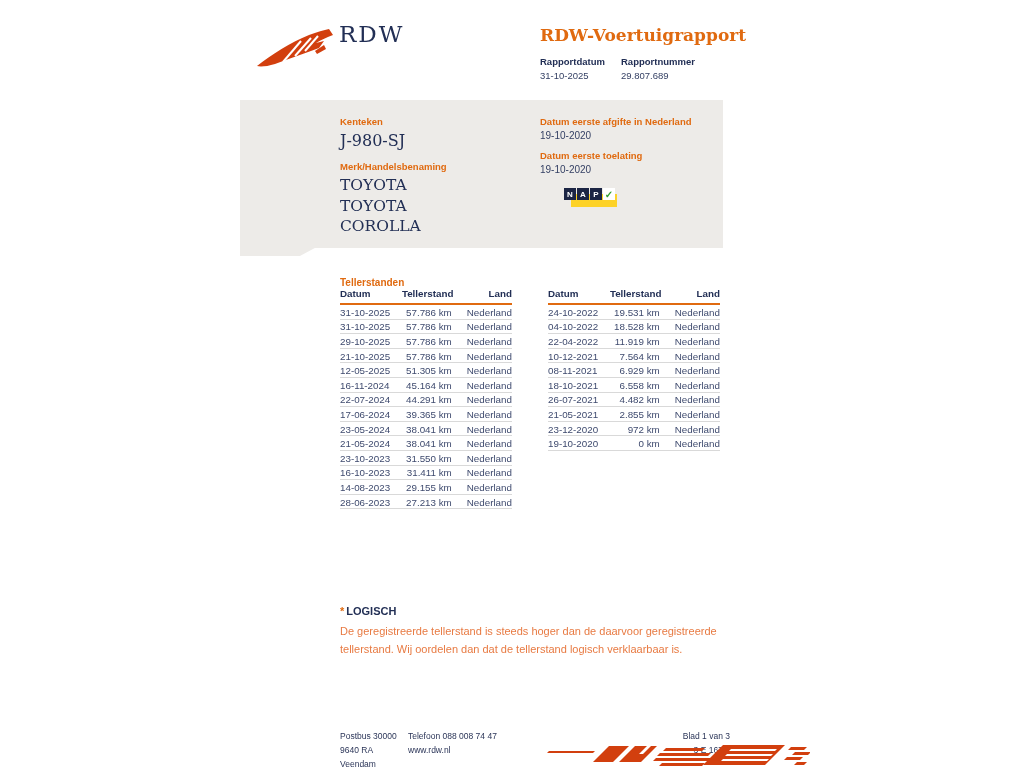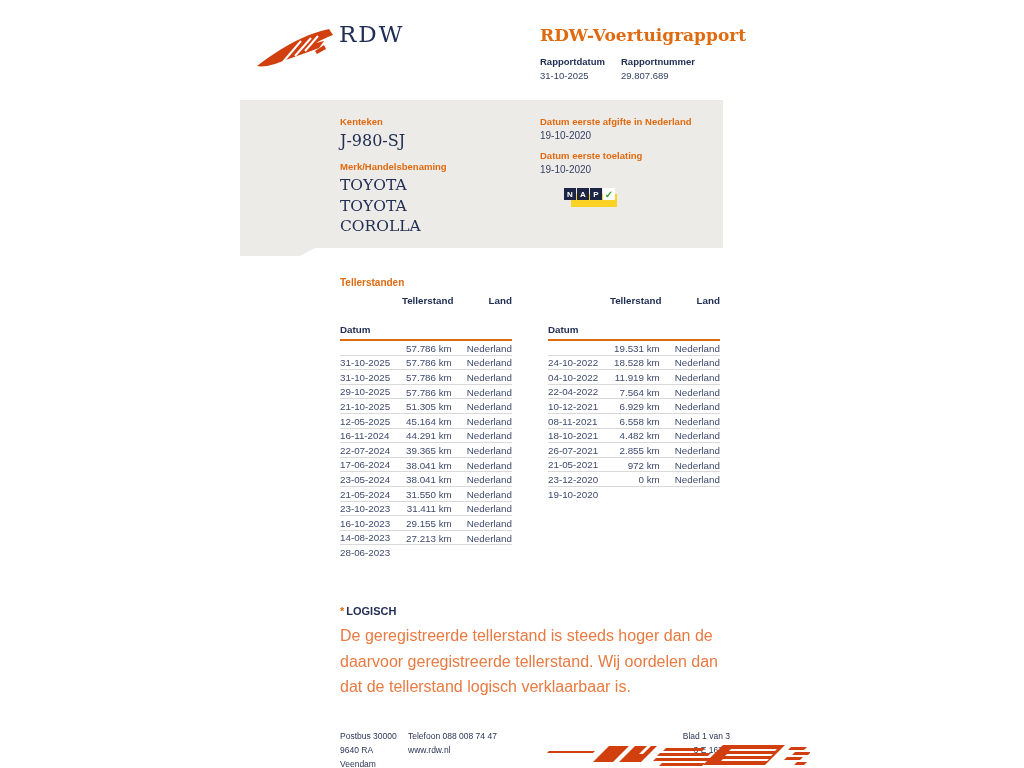--- a/index.html
+++ b/index.html
@@ -64,37 +64,37 @@
   .nap{position:relative;width:56px;height:26px;margin-left:24px;margin-top:2px;}
   .nap-yellow{position:absolute;left:7px;top:8px;width:46px;height:13px;background:var(--nap-yellow);}
   .nap-box{position:absolute;top:2px;width:12px;height:12px;background:#1c2544;color:#fff;
     font-weight:bold;font-size:8px;display:flex;align-items:center;justify-content:center;}
   .nap-n{left:0;} .nap-a{left:13px;} .nap-p{left:26px;}
   .nap-check{position:absolute;left:39px;top:2px;width:12px;height:12px;background:#fff;
     color:var(--check-green);font-size:10px;font-weight:bold;display:flex;align-items:center;justify-content:center;}
 
   
   .tables{position:absolute;left:340px;top:277px;}
-  .section-title{font-size:10px;font-weight:bold;color:var(--accent-orange);margin-bottom:7px;}
+  .section-title{font-size:10px;font-weight:bold;color:var(--accent-orange);}
   .tables-wrap{display:flex;}
   .vtable{width:172px;}
   .vtable.right{margin-left:36px;}
   .t-head{display:flex;font-size:9.8px;font-weight:bold;color:var(--navy);
     padding-bottom:4px;border-bottom:2px solid var(--accent-orange);}
   .t-row{display:flex;font-size:9.8px;color:var(--table-text);
     padding:3px 0 2px;border-bottom:1px solid var(--row-line);align-items:center;height:14.6px;}
-  .tc0{width:36%;text-align:left;margin-top:29px;}
+  .tc0{width:36%;text-align:left;}
   .tc1{width:29%;text-align:right;}
   .tc2{width:35%;text-align:right;padding-left:6px;}
 
   
   .note{position:absolute;left:340px;top:605px;width:400px;}
   .note-title{font-size:11px;font-weight:bold;color:var(--navy);}
   .note-title .ast{color:var(--accent-orange);margin-right:2px;}
-  .note-text{margin-top:6px;font-size:16px;color:var(--note-orange);line-height:1.6;}
+  .note-text{margin-top:6px;font-size:11px;color:var(--note-orange);line-height:1.6;}
 
   
   .footer{position:absolute;left:340px;top:700px;width:390px;display:flex;
     font-size:8.5px;color:#2b3558;line-height:14px;margin-top:29px;}
   .f-col1{width:68px;}
   .f-col2{flex:1;}
   .f-col3{text-align:right;}
   .f-col2 .website{cursor:pointer;}
 
   

